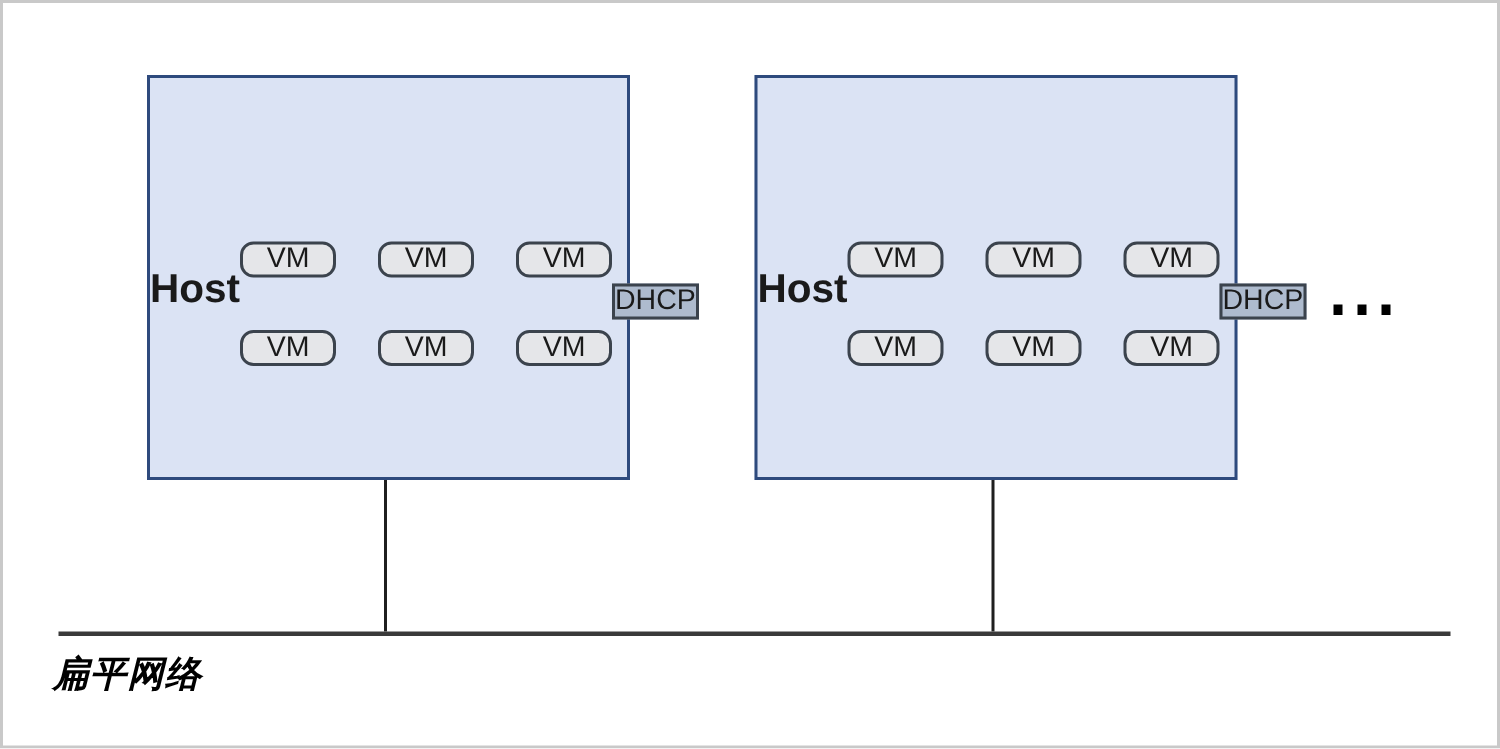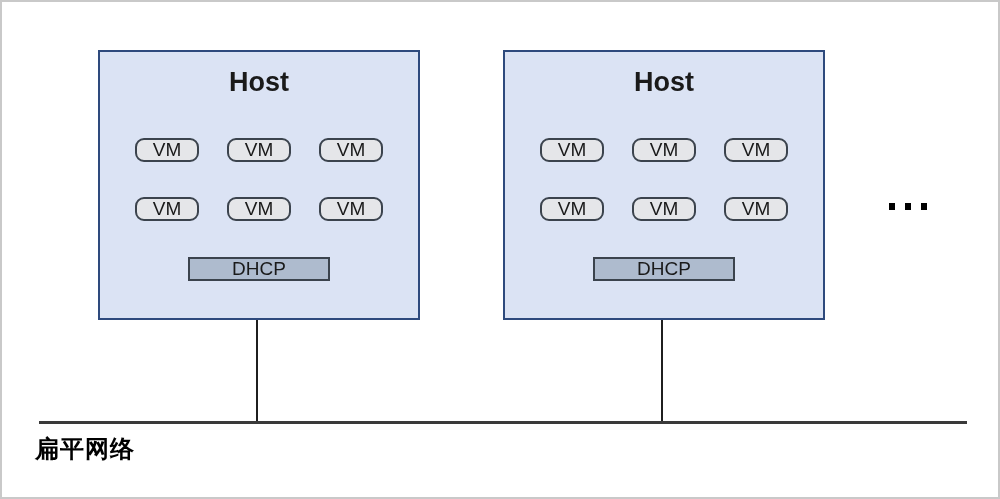--- a/index.html
+++ b/index.html
@@ -19,21 +19,21 @@
   }
   .host {
     position: absolute;
     top: 48px;
     width: 322px;
     height: 270px;
     box-sizing: border-box;
     background: var(--host-fill, #dbe3f4);
     border: 2px solid var(--host-border, #2e4a7d);
     display: flex;
-    flex-direction: column;
+    flex-direction: row;
     align-items: center;
   }
   .host--1 { left: 96px; }
   .host--2 { left: 501px; }
   .host-title {
     margin-top: 13px;
     font-size: 27px;
     line-height: 34px;
     font-weight: bold;
     color: var(--text, #1a1a1a);
@@ -91,20 +91,21 @@
     background: var(--bus, #3a3a3a);
   }
   .network-label {
     position: absolute;
     left: 33px;
     top: 431px;
     font-size: 24px;
     font-weight: bold;
     color: #000000;
     letter-spacing: 1px;
+    font-style: italic;
   }
   .ellipsis {
     position: absolute;
     left: 887px;
     top: 201px;
     display: flex;
     gap: 10px;
   }
   .ellipsis .dot {
     width: 6px;

